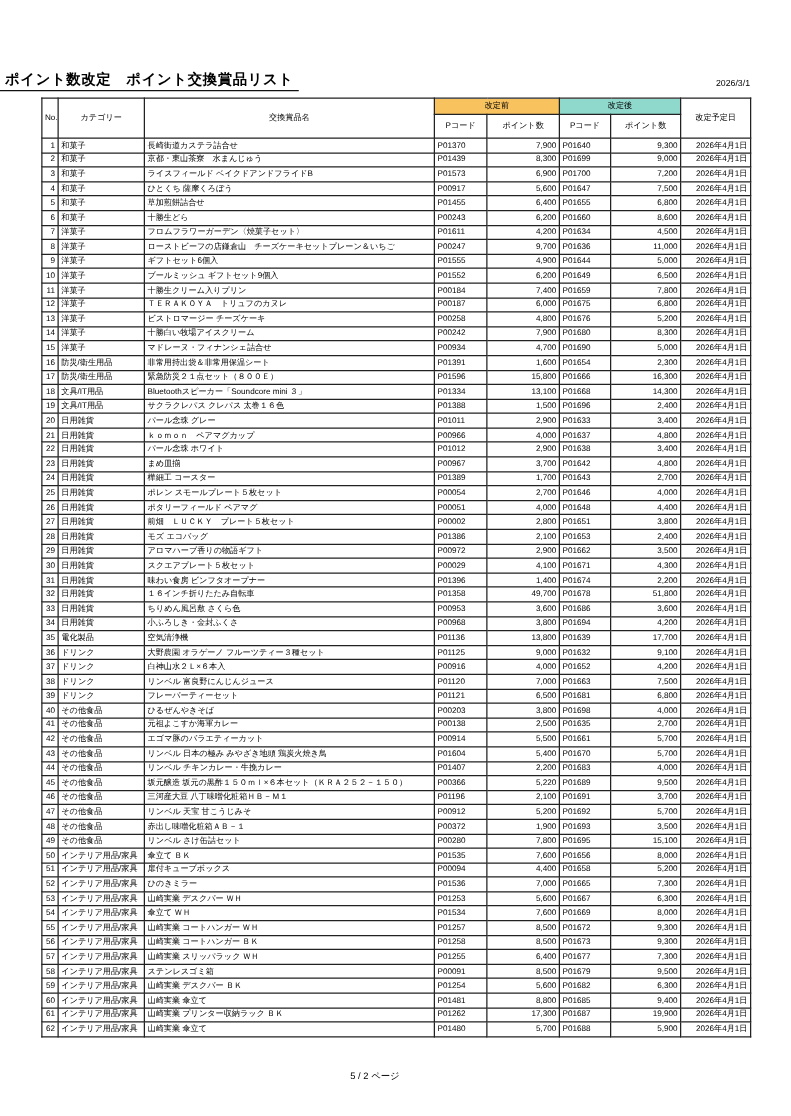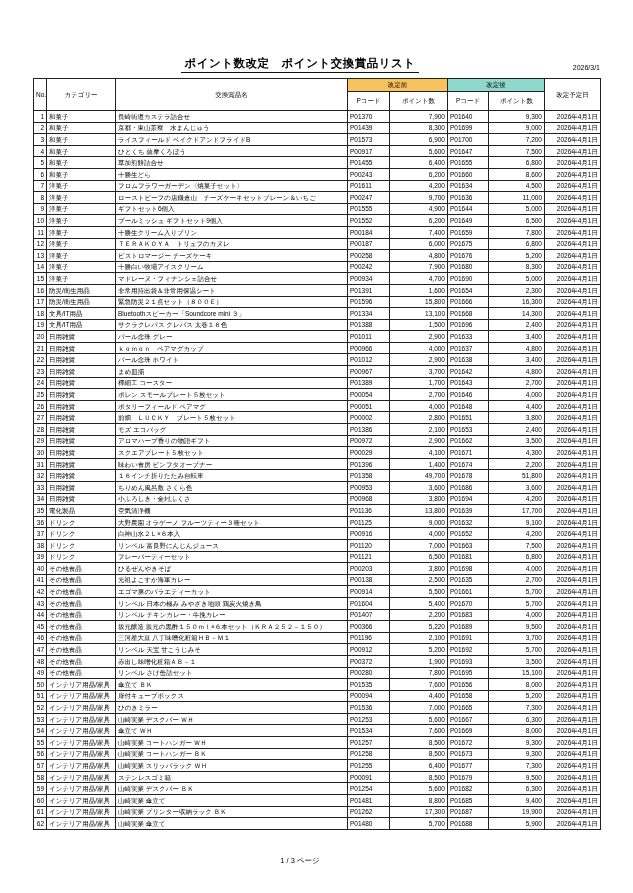--- a/index.html
+++ b/index.html
@@ -1,18 +1,18 @@
 <!DOCTYPE html>
 <html><head>
 <meta charset="utf-8">
 <style>
   html,body{margin:0;padding:0;background:#ffffff;}
   body{width:633px;height:893px;position:relative;font-family:"Liberation Sans","DejaVu Sans",sans-serif;color:#000;}
   .page{position:absolute;inset:0;background:#fff;}
-  .doc-title{position:absolute;top:56px;left:0;width:600px;text-align:center;font-size:11.5px;font-weight:bold;letter-spacing:.5px;}
+  .doc-title{position:absolute;top:56px;left:0;width:600px;font-size:11.5px;font-weight:bold;letter-spacing:.5px;}
   .doc-title span{display:inline-block;border-bottom:1.5px solid #111;padding:0 4px 1px 4px;}
   .top-date{position:absolute;top:64px;right:33px;font-size:7px;}
   table.prize{position:absolute;top:78px;left:33px;width:567px;border-collapse:collapse;table-layout:fixed;font-size:6.5px;line-height:1.1;}
   table.prize th,table.prize td{border:1px solid #222;padding:0 2px;overflow:hidden;white-space:nowrap;font-weight:normal;}
   table.prize thead th{text-align:center;vertical-align:middle;}
   tr.h1{height:13px;}
   tr.h2{height:19px;}
   tbody tr{height:11.6px;}
   .c-no{text-align:right;padding-right:1px;}
   .c-cat{text-align:left;padding:0 1px;}
@@ -677,15 +677,15 @@
           <td class="c-name">山崎実業 傘立て</td>
           <td class="c-code">P01480</td>
           <td class="c-pts">5,700</td>
           <td class="c-code">P01688</td>
           <td class="c-pts">5,900</td>
           <td class="c-date">2026年4月1日</td>
         </tr>
       </tbody>
   </table>
 
-  <div class="footer">1 / 3 ページ</div>
+  <div class="footer">5 / 2 ページ</div>
 
 </div>
 
 </body></html>

